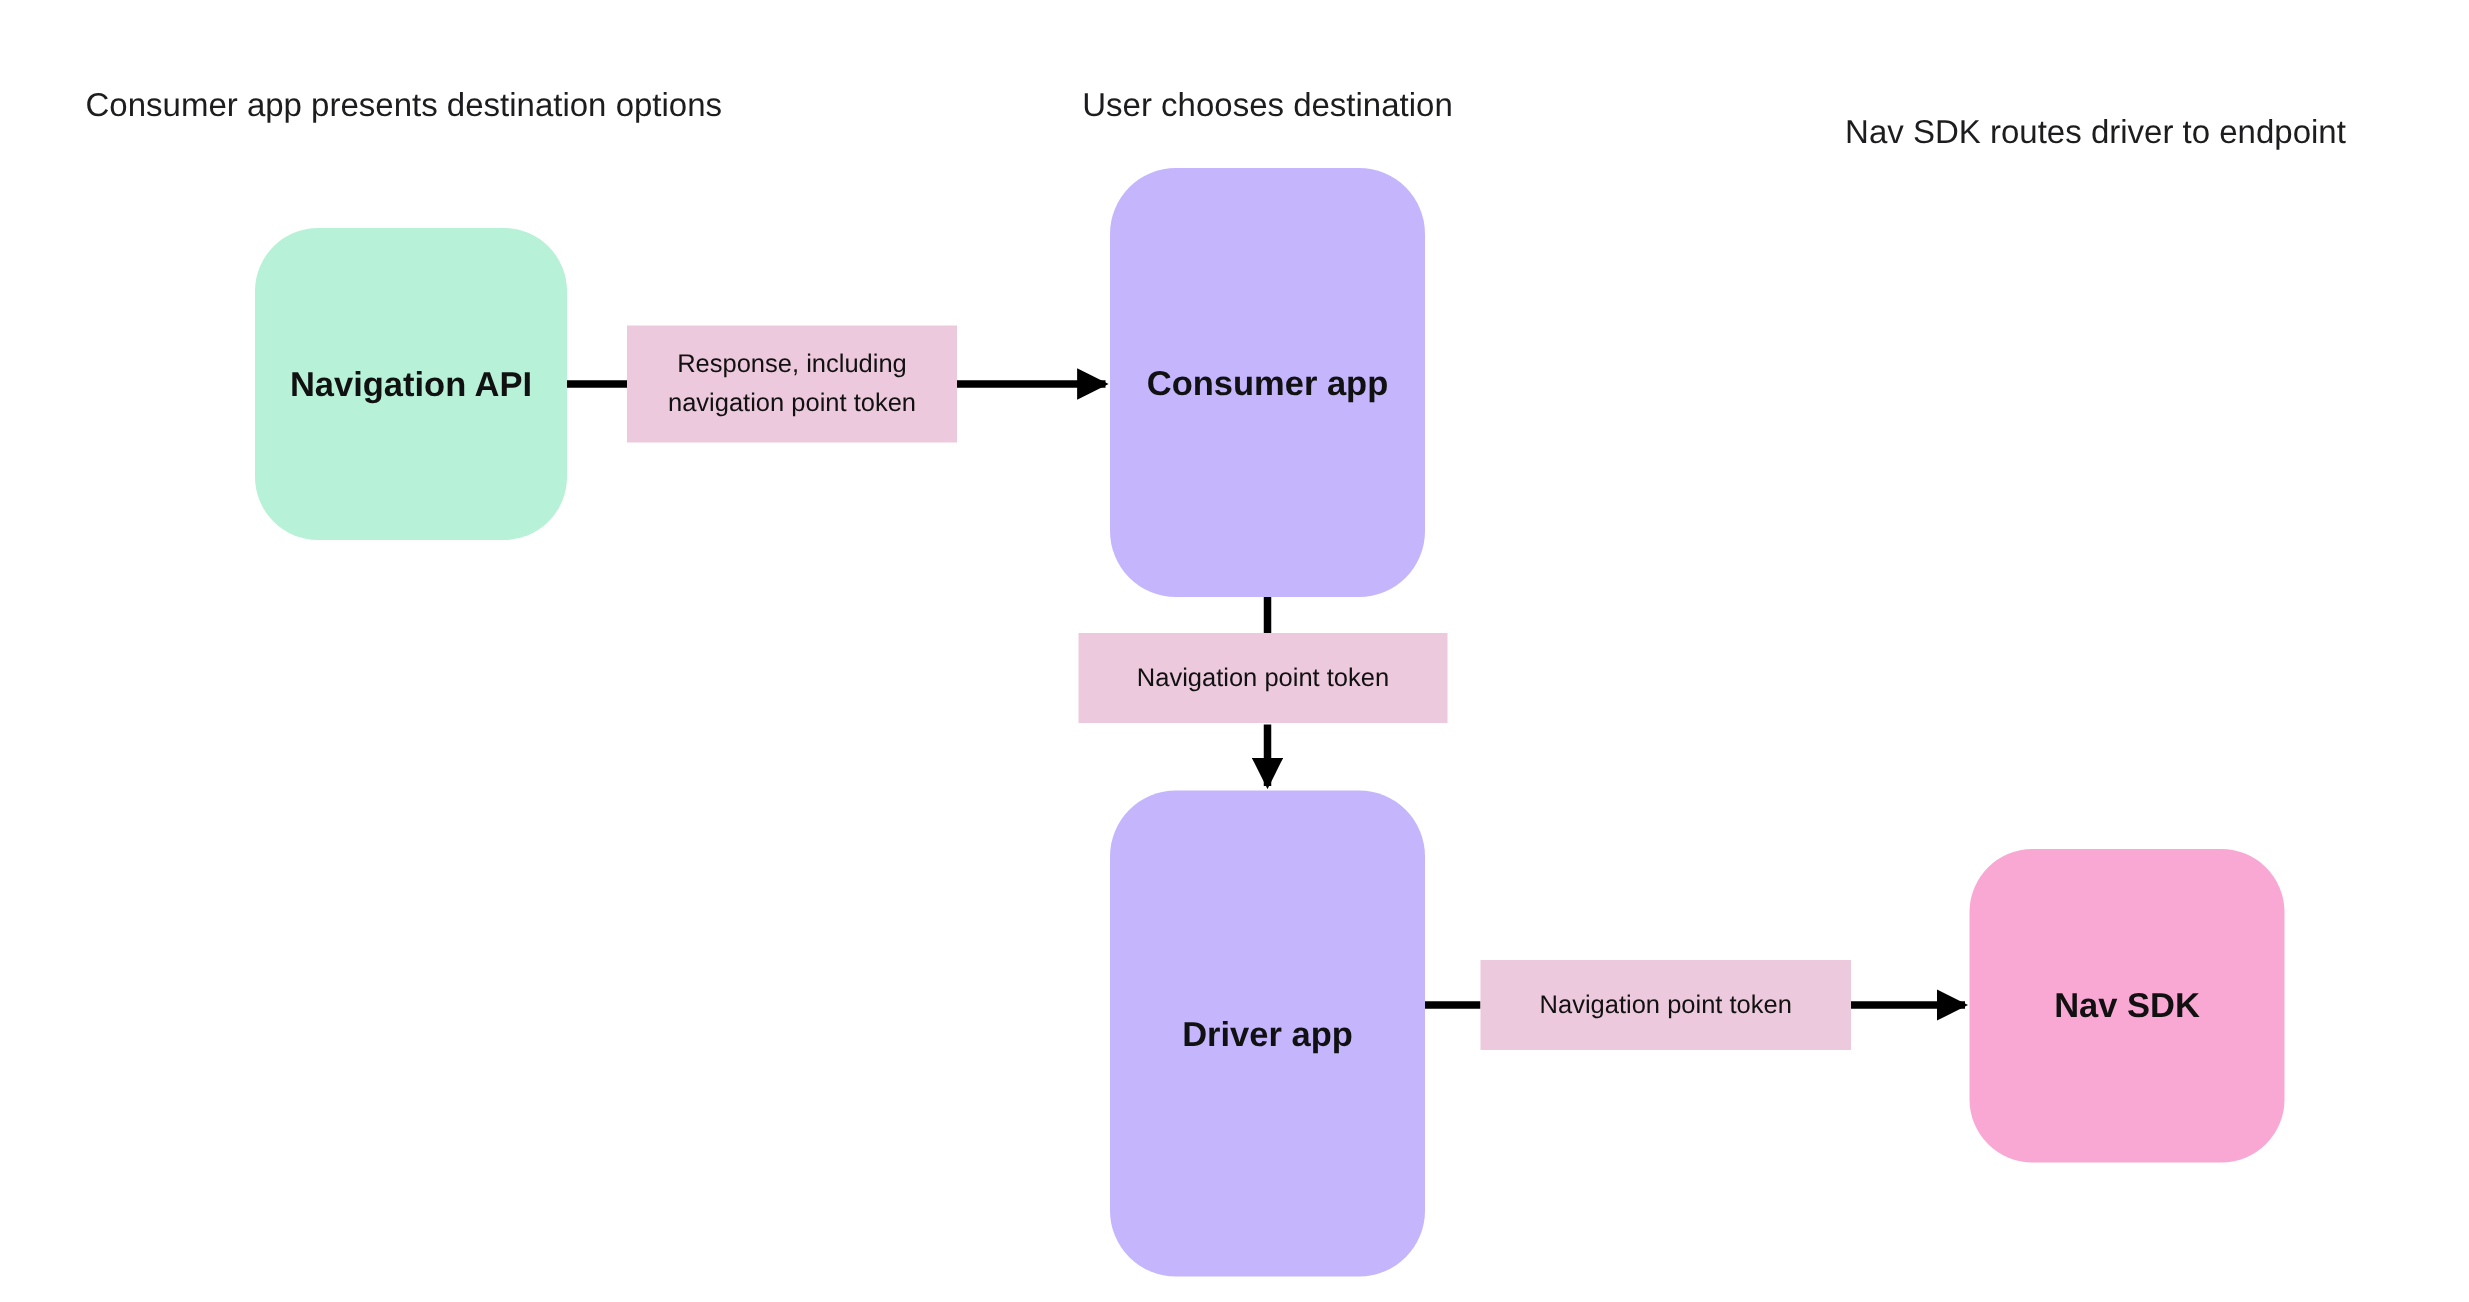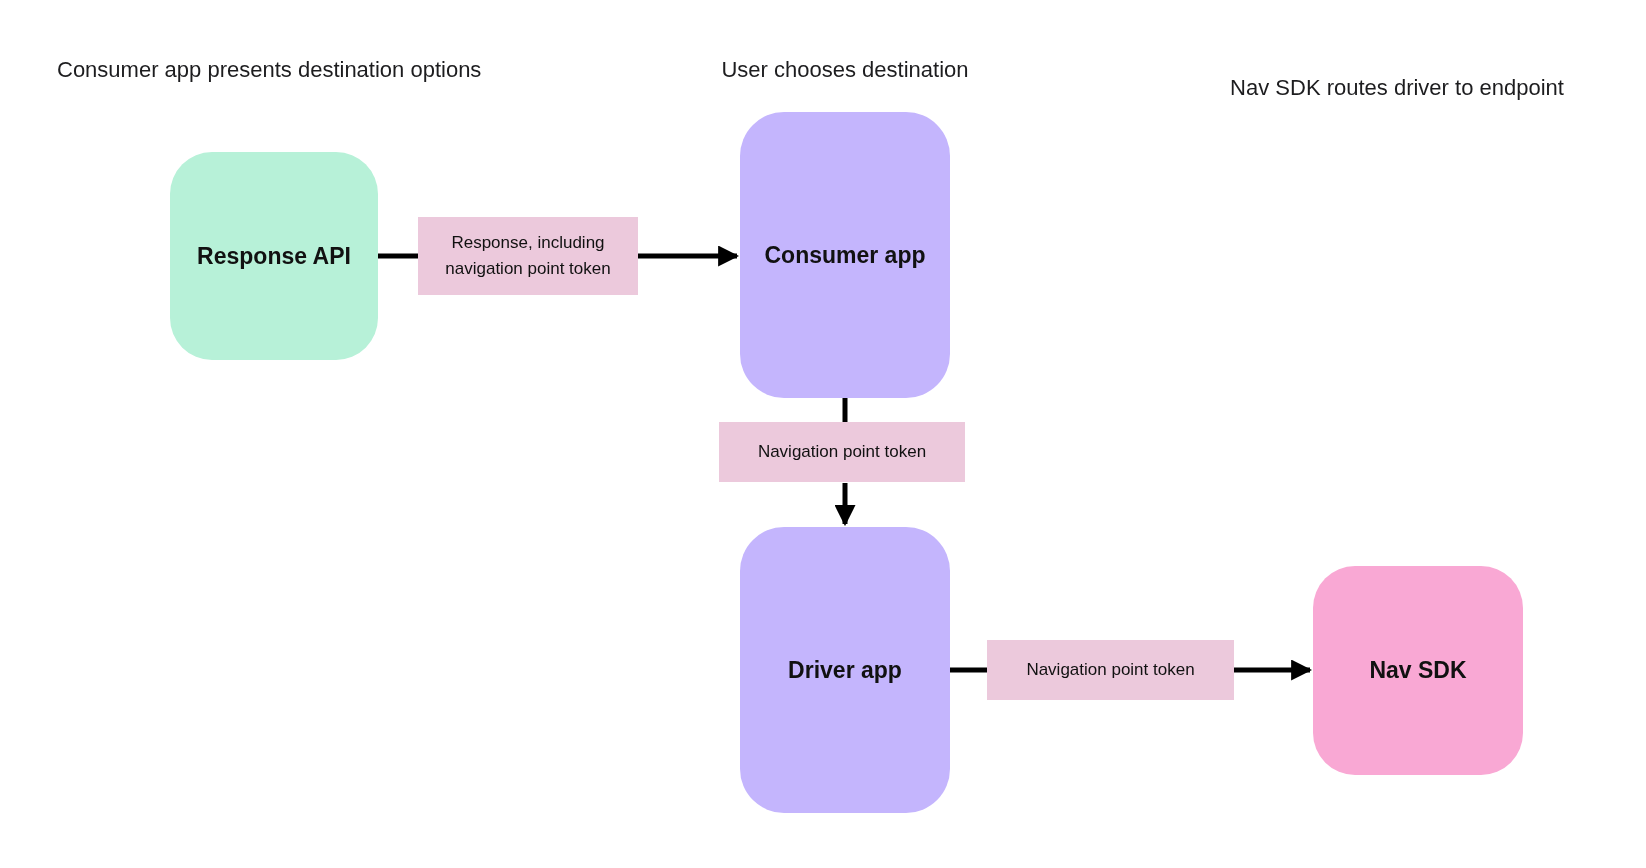--- a/index.html
+++ b/index.html
@@ -77,28 +77,28 @@
     <line class="edge" x1="845" y1="483" x2="845" y2="524" marker-end="url(#ah)"></line>
     <line class="edge" x1="950" y1="670" x2="987" y2="670"></line>
     <line class="edge" x1="1234" y1="670" x2="1310" y2="670" marker-end="url(#ah)"></line>
   </svg>
 
   <div class="heading" style="left:57px; top:57px;">Consumer app presents destination options</div>
   <div class="heading centered" style="left:845px; top:57px;">User chooses destination</div>
   <div class="heading centered" style="left:1397px; top:57px;margin-top:18px;">Nav SDK routes driver to endpoint</div>
 
   <div class="node node-mint" style="left:170px; top:152px; width:208px; height:208px;">
-    <span>Response API</span>
+    <span>Navigation API</span>
   </div>
 
   <div class="node node-blue" style="left:740px; top:112px; width:210px; height:286px;">
     <span>Consumer app</span>
   </div>
 
-  <div class="node node-blue" style="left:740px; top:527px; width:210px; height:286px;">
+  <div class="node node-blue" style="left:740px; top:527px; width:210px; height:324px;">
     <span>Driver app</span>
   </div>
 
   <div class="node node-orange" style="left:1313px; top:566px; width:210px; height:209px;">
     <span>Nav SDK</span>
   </div>
 
   <div class="edge-label" style="left:418px; top:217px; width:220px; height:78px; padding:0 6px; box-sizing:border-box;">
     <span>Response, including navigation point token</span>
   </div>

